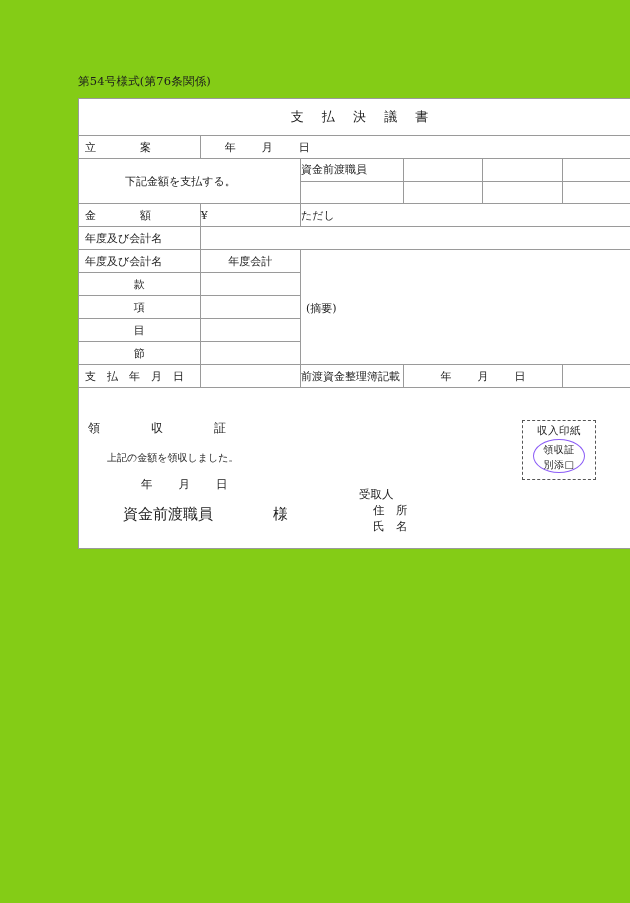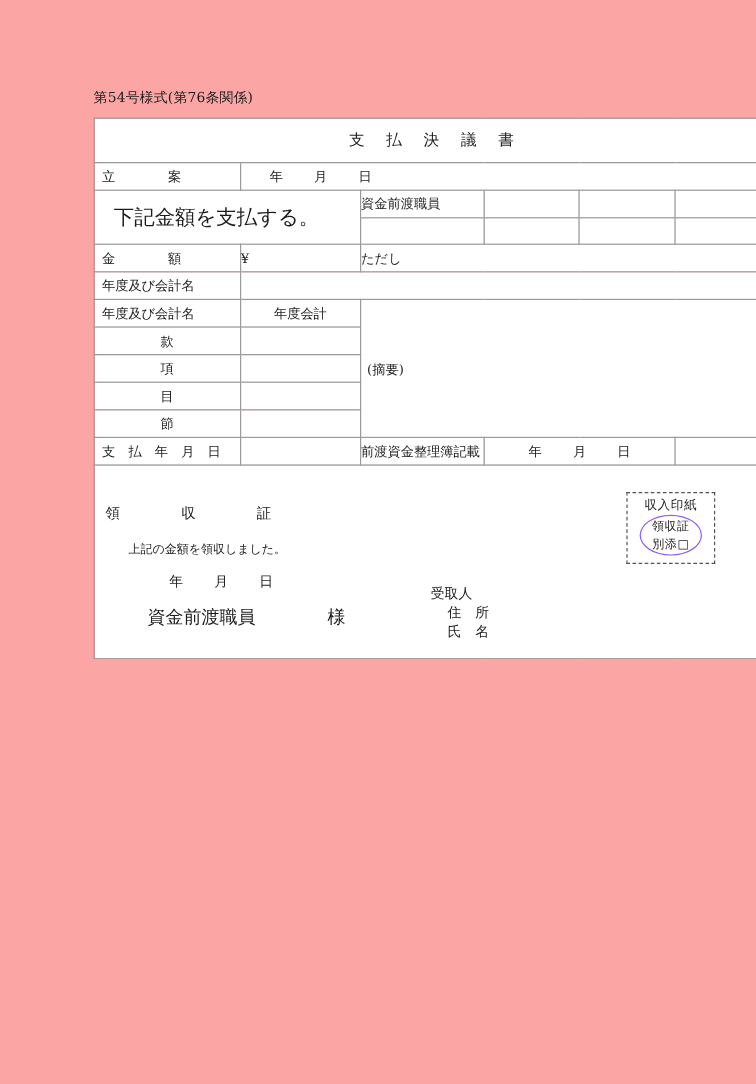--- a/index.html
+++ b/index.html
@@ -13,21 +13,21 @@
     height: 903px;
     position: relative;
     font-family: "DejaVu Serif", "Liberation Serif", serif;
     color: #1c1c1c;
     overflow: hidden;
   }
   .page {
     position: absolute;
     left: 0; top: 0;
     width: 630px; height: 903px;
-    background: #fca5a5;
+    background: #84cc16;
   }
 
   
   .form-caption {
     position: absolute;
     left: 78px;
     top: 74px;
     font-size: 11.5px;
     letter-spacing: 0.2px;
     white-space: nowrap;
@@ -78,21 +78,21 @@
     display: inline-block;
     letter-spacing: 0;
   }
   .date-inline span { display: inline-block; }
   .d-y { margin-right: 26px; }
   .d-m { margin-right: 26px; }
 
   .pay-statement {
     height: 44px;
     text-align: center;
-    font-size: 17px;
+    font-size: 11px;
   }
   .pay-statement .inner { padding-right: 18px; }
 
   .maeyobi-label {
     font-size: 11px;
     text-align: left;
     padding-left: 5px;
     white-space: nowrap;
   }
 
@@ -142,21 +142,21 @@
   .receipt-staff {
     font-size: 15px;
     margin-top: 13px;
     padding-left: 44px;
   }
   .receipt-staff .sama { margin-left: 60px; }
 
   .stamp-box {
     position: absolute;
     right: 44px;
-    top: 22px;
+    top: 32px;
     width: 72px;
     height: 58px;
     border: 1px dashed #555;
     text-align: center;
   }
   .stamp-title {
     font-size: 10.5px;
     margin-top: 3px;
     letter-spacing: 0.5px;
   }

